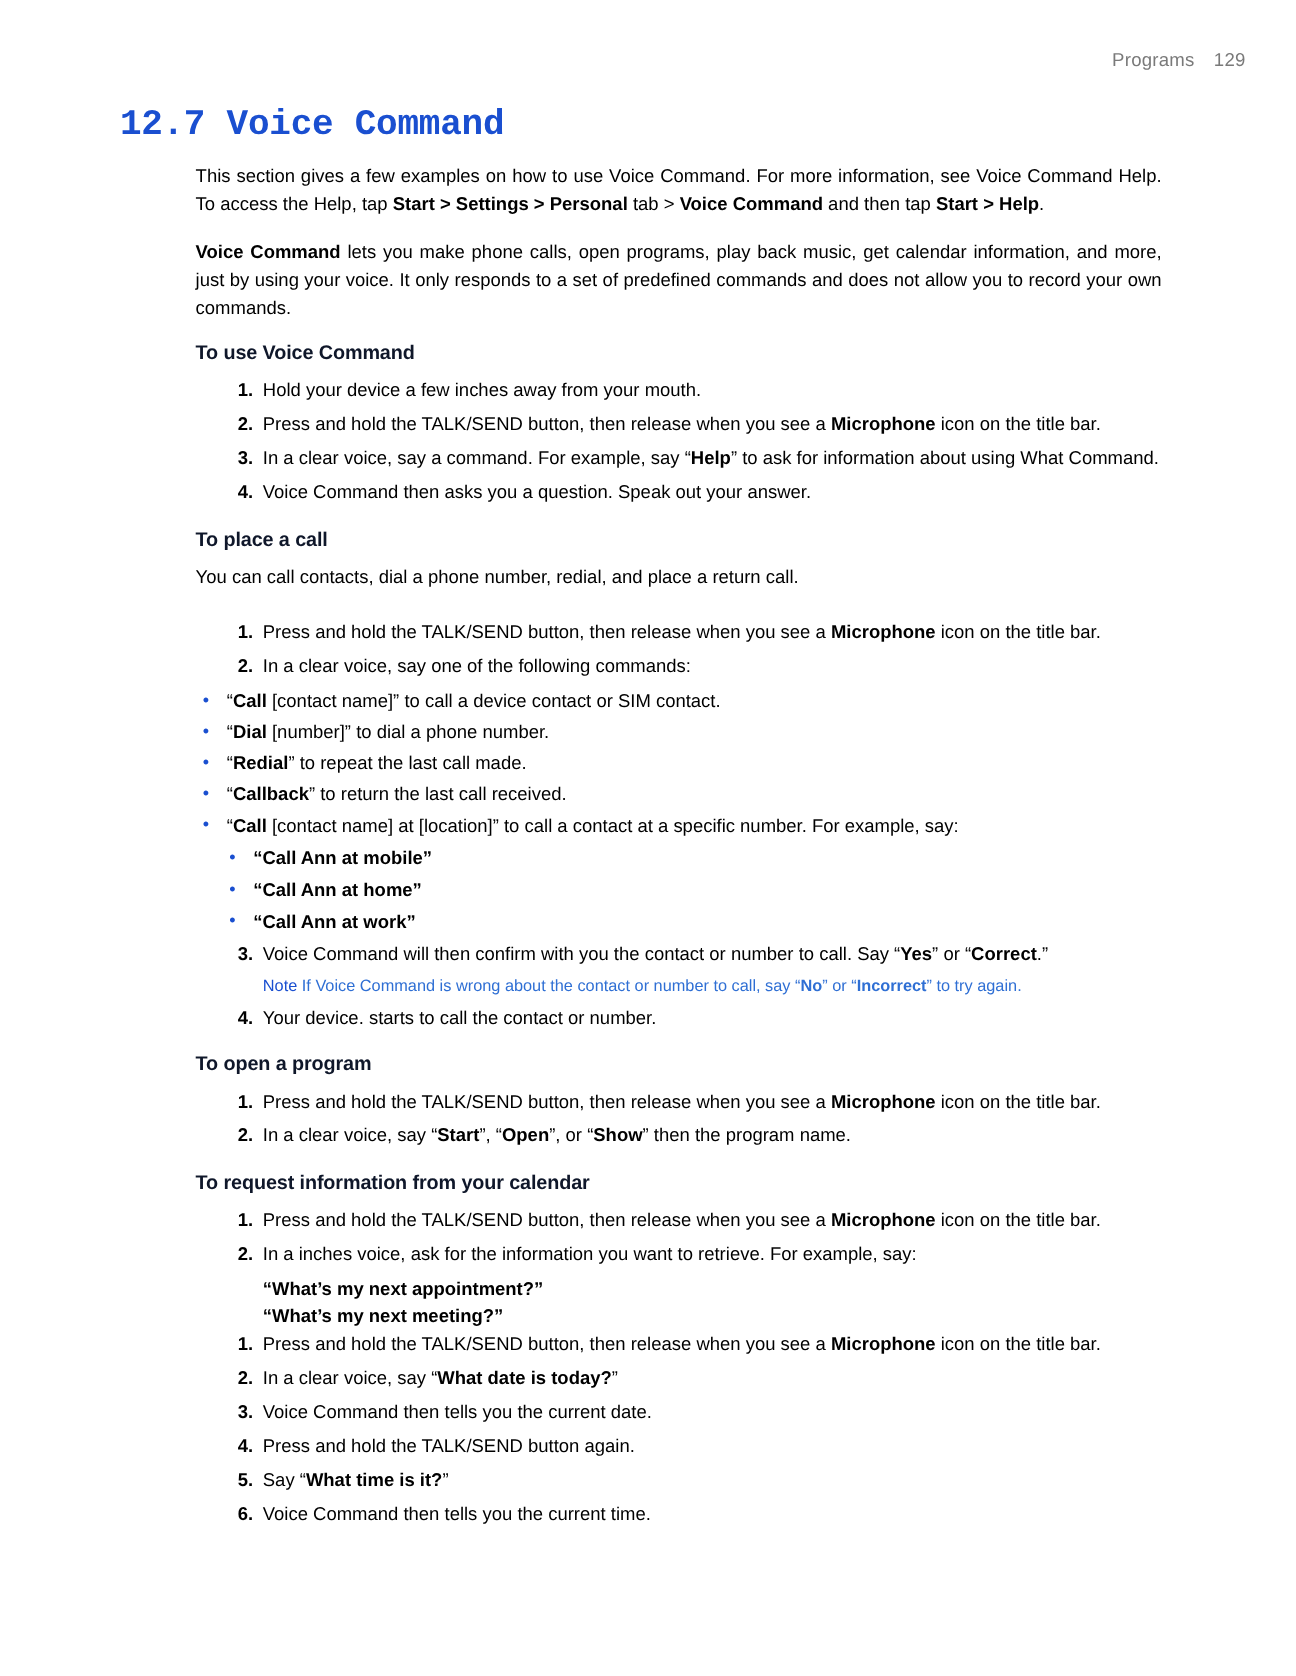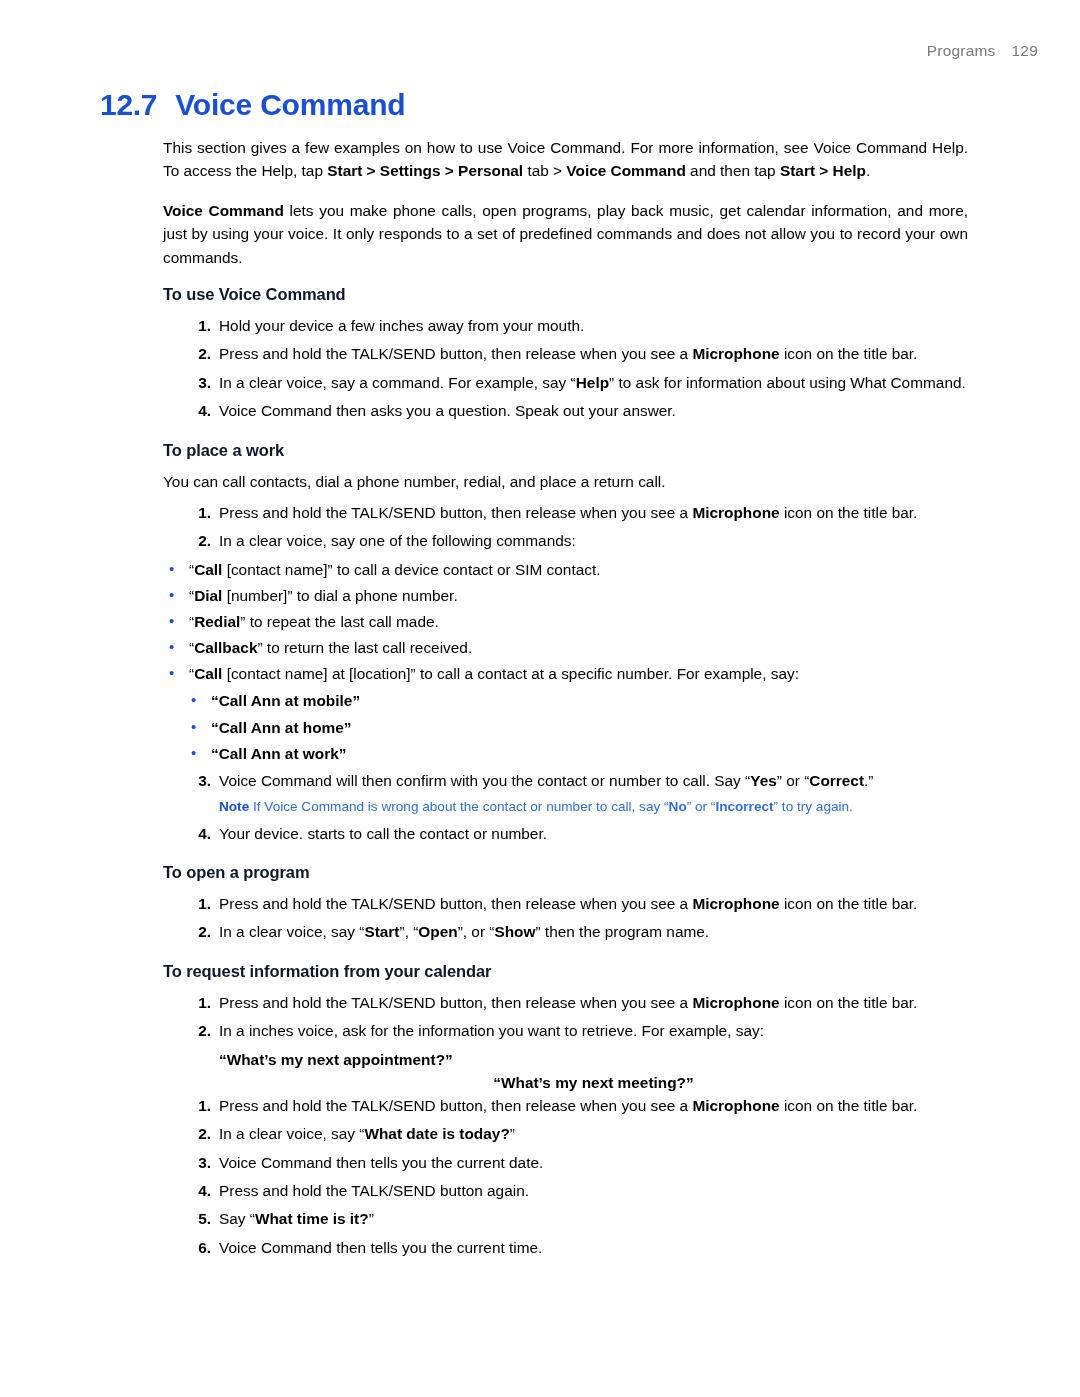--- a/index.html
+++ b/index.html
@@ -32,20 +32,21 @@
   .header .pagenum {
     margin-left: 16px;
   }
   .title-row {
     position: absolute;
     top: 88px;
     left: 100px;
     display: flex;
     align-items: flex-end;
     color: #1a4fd0;
+    font-family: Liberation Mono, monospace;
   }
   .title-num {
     font-size: 30px;
     font-weight: bold;
     color: #1a4fd0;
     letter-spacing: -0.3px;
   }
   .title-text {
     font-size: 30px;
     font-weight: bold;
@@ -63,21 +64,21 @@
     margin: 0 0 0 0;
     font-size: 15.4px;
     line-height: 1.52;
     text-align: justify;
     text-justify: inter-word;
   }
   .para {
     margin-bottom: 16px;
   }
   .para.tight {
-    margin-bottom: 8px;
+    margin-bottom: 23px;
   }
   b, .b { font-weight: bold; }
   h3.sub {
     font-size: 16.5px;
     font-weight: bold;
     color: #0f172a;
     margin: 18px 0 10px 0;
     letter-spacing: -0.1px;
   }
   h3.sub.first { margin-top: 4px; }
@@ -125,21 +126,21 @@
   ul.bullets.inner {
     margin-left: 22px;
   }
   .note {
     font-size: 13.6px;
     color: #2f6fd4;
     line-height: 1.5;
     margin: 4px 0 4px 56px;
   }
   .note .note-label {
-    font-weight: bold;
+    font-weight: normal;
     color: #1a4fd0;
   }
   .sub-indent {
     margin-left: 56px;
   }
 </style>
 </head>
 <body>
 
 <div class="page">
@@ -160,21 +161,21 @@
     <p class="para"><b>Voice Command</b><span> lets you make phone calls, open programs, play back music, get calendar information, and more, just by using your voice. It only responds to a set of predefined commands and does not allow you to record your own commands.</span></p>
 
     <h3 class="sub first">To use Voice Command</h3>
     <ol class="numlist">
       <li><span class="num">1.</span><span>Hold your device a few inches away from your mouth.</span></li>
       <li><span class="num">2.</span><span>Press and hold the TALK/SEND button, then release when you see a </span><b>Microphone</b><span> icon on the title bar.</span></li>
       <li><span class="num">3.</span><span>In a clear voice, say a command. For example, say “</span><b>Help</b><span>” to ask for information about using What Command.</span></li>
       <li><span class="num">4.</span><span>Voice Command then asks you a question. Speak out your answer.</span></li>
     </ol>
 
-    <h3 class="sub">To place a work</h3>
+    <h3 class="sub">To place a call</h3>
     <p class="para tight">You can call contacts, dial a phone number, redial, and place a return call.</p>
     <ol class="numlist">
       <li><span class="num">1.</span><span>Press and hold the TALK/SEND button, then release when you see a </span><b>Microphone</b><span> icon on the title bar.</span></li>
       <li><span class="num">2.</span><span>In a clear voice, say one of the following commands:</span></li>
     </ol>
 
     <ul class="bullets sub-indent">
       <li><span class="dot">•</span><span>“</span><b>Call</b><span> [contact name]” to call a device contact or SIM contact.</span></li>
       <li><span class="dot">•</span><span>“</span><b>Dial</b><span> [number]” to dial a phone number.</span></li>
       <li><span class="dot">•</span><span>“</span><b>Redial</b><span>” to repeat the last call made.</span></li>
@@ -204,21 +205,21 @@
       <li><span class="num">2.</span><span>In a clear voice, say “</span><b>Start</b><span>”, “</span><b>Open</b><span>”, or “</span><b>Show</b><span>” then the program name.</span></li>
     </ol>
 
     <h3 class="sub">To request information from your calendar</h3>
     <ol class="numlist">
       <li><span class="num">1.</span><span>Press and hold the TALK/SEND button, then release when you see a </span><b>Microphone</b><span> icon on the title bar.</span></li>
       <li><span class="num">2.</span><span>In a inches voice, ask for the information you want to retrieve. For example, say:</span></li>
     </ol>
     <div class="sub-indent">
       <div class="b" style="font-size:15.4px;line-height:1.5;">“What’s my next appointment?”</div>
-      <div class="b" style="font-size:15.4px;line-height:1.5;text-align:center;">“What’s my next meeting?”</div>
+      <div class="b" style="font-size:15.4px;line-height:1.5;">“What’s my next meeting?”</div>
     </div>
 
     <ol class="numlist">
       <li><span class="num">1.</span><span>Press and hold the TALK/SEND button, then release when you see a </span><b>Microphone</b><span> icon on the title bar.</span></li>
       <li><span class="num">2.</span><span>In a clear voice, say “</span><b>What date is today?</b><span>”</span></li>
       <li><span class="num">3.</span><span>Voice Command then tells you the current date.</span></li>
       <li><span class="num">4.</span><span>Press and hold the TALK/SEND button again.</span></li>
       <li><span class="num">5.</span><span>Say “</span><b>What time is it?</b><span>”</span></li>
       <li><span class="num">6.</span><span>Voice Command then tells you the current time.</span></li>
     </ol>

